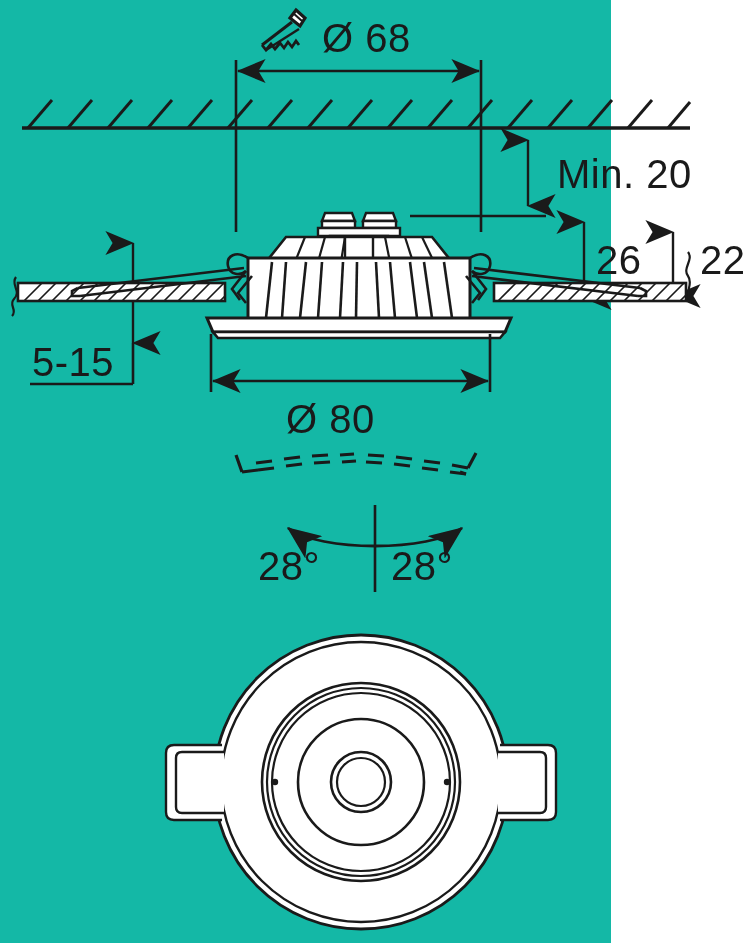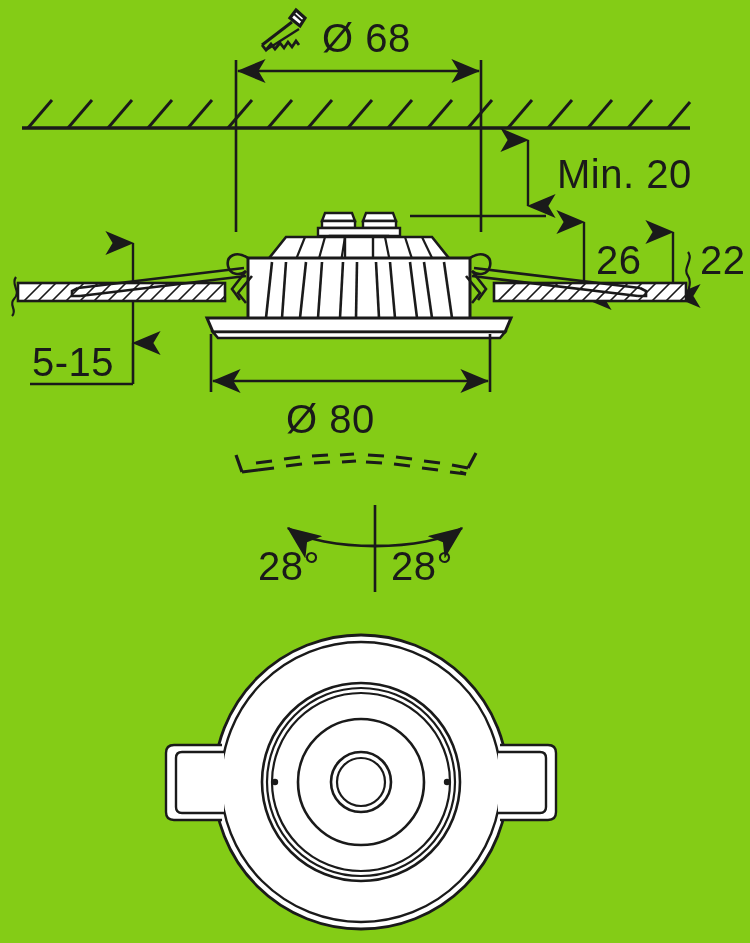--- a/index.html
+++ b/index.html
@@ -1,21 +1,21 @@
 <!DOCTYPE html>
 <html><head>
 <meta charset="utf-8">
 <style>
   html,body{margin:0;padding:0;background:#ffffff;}
   body{
     font-family:"Liberation Sans", sans-serif;
     width:750px;height:943px;overflow:hidden;
     -webkit-font-smoothing:antialiased;
   }
-  #sheet{position:relative;width:750px;height:943px;background:#84cc16;}
+  #sheet{position:relative;width:611px;height:943px;background:#14b8a6;}
   svg{display:block;}
   text{font-family:"Liberation Sans", sans-serif; fill:#1a1a1a;}
   .dim-label{font-size:40px;font-weight:400;letter-spacing:0.5px;}
 </style>
 </head>
 <body>
 
 <div id="sheet">
 
 <svg width="750" height="943" viewBox="0 0 750 943">

